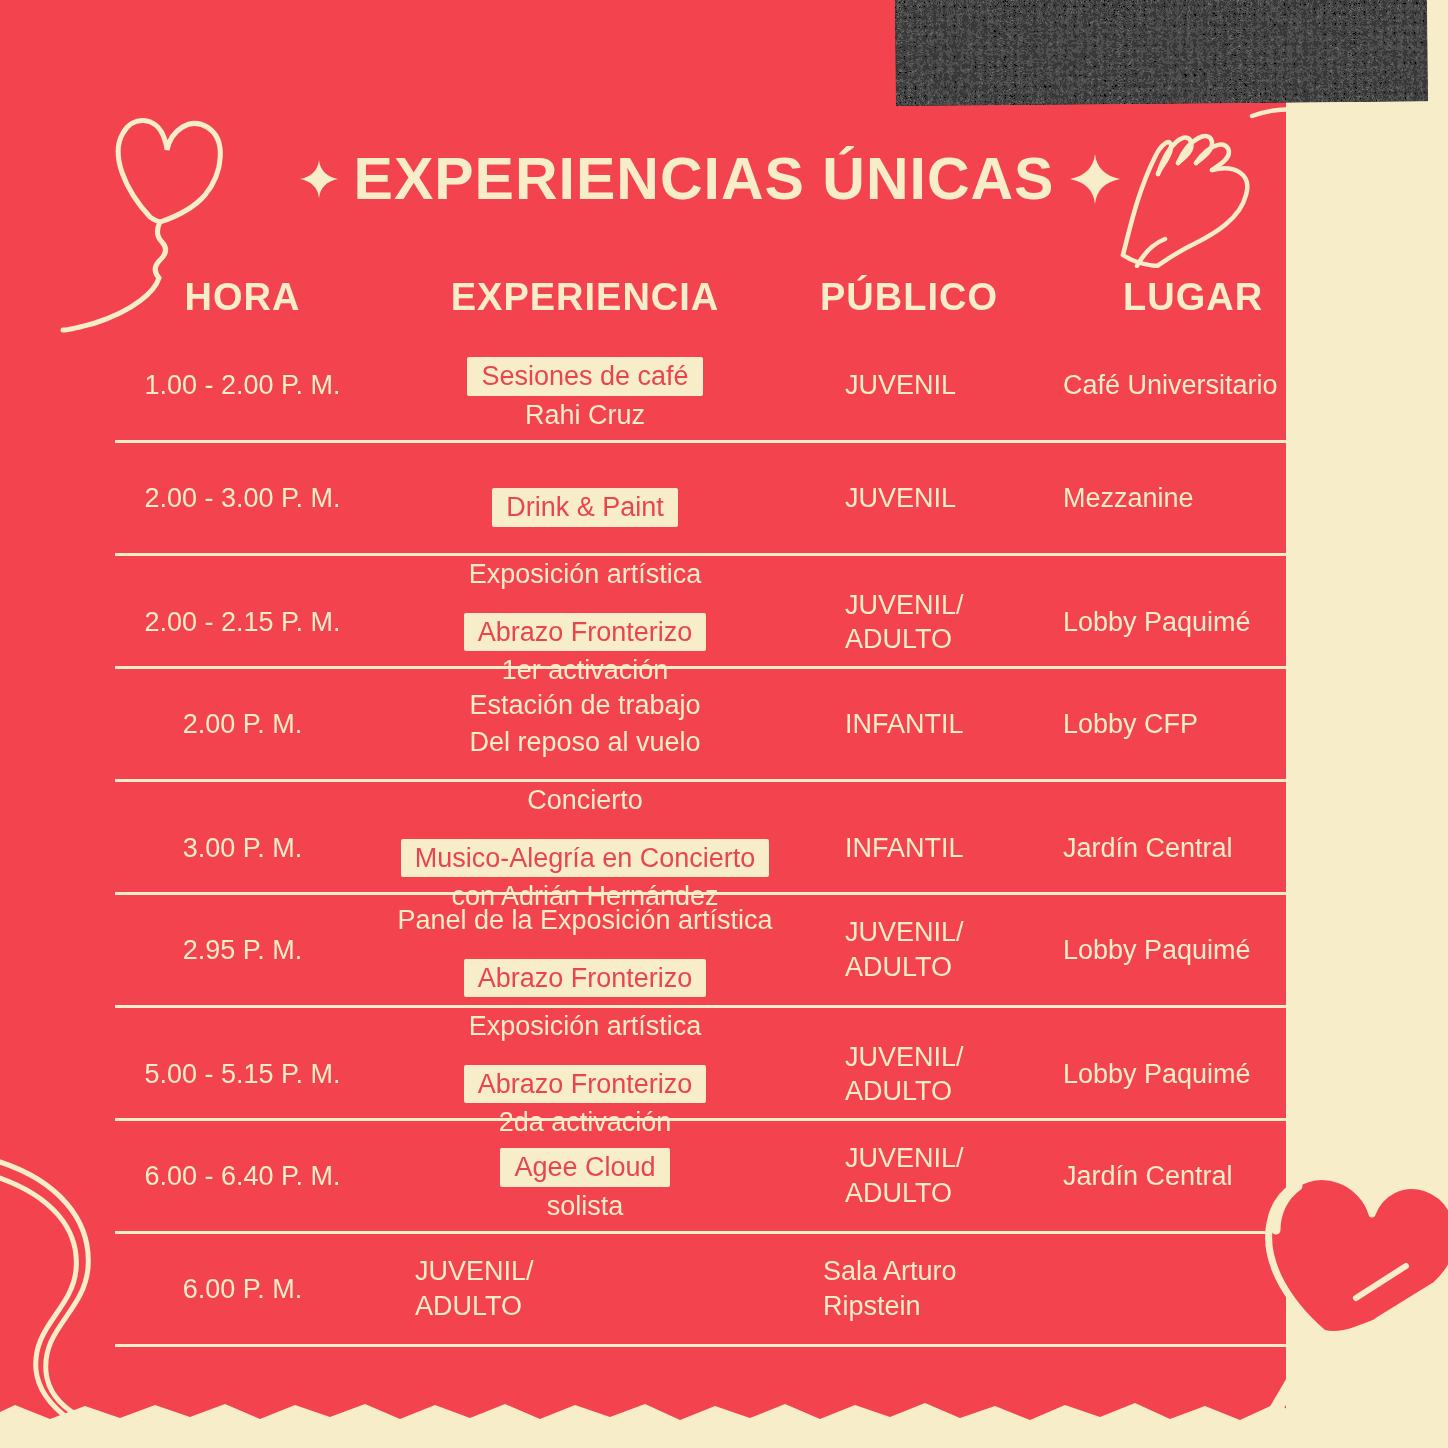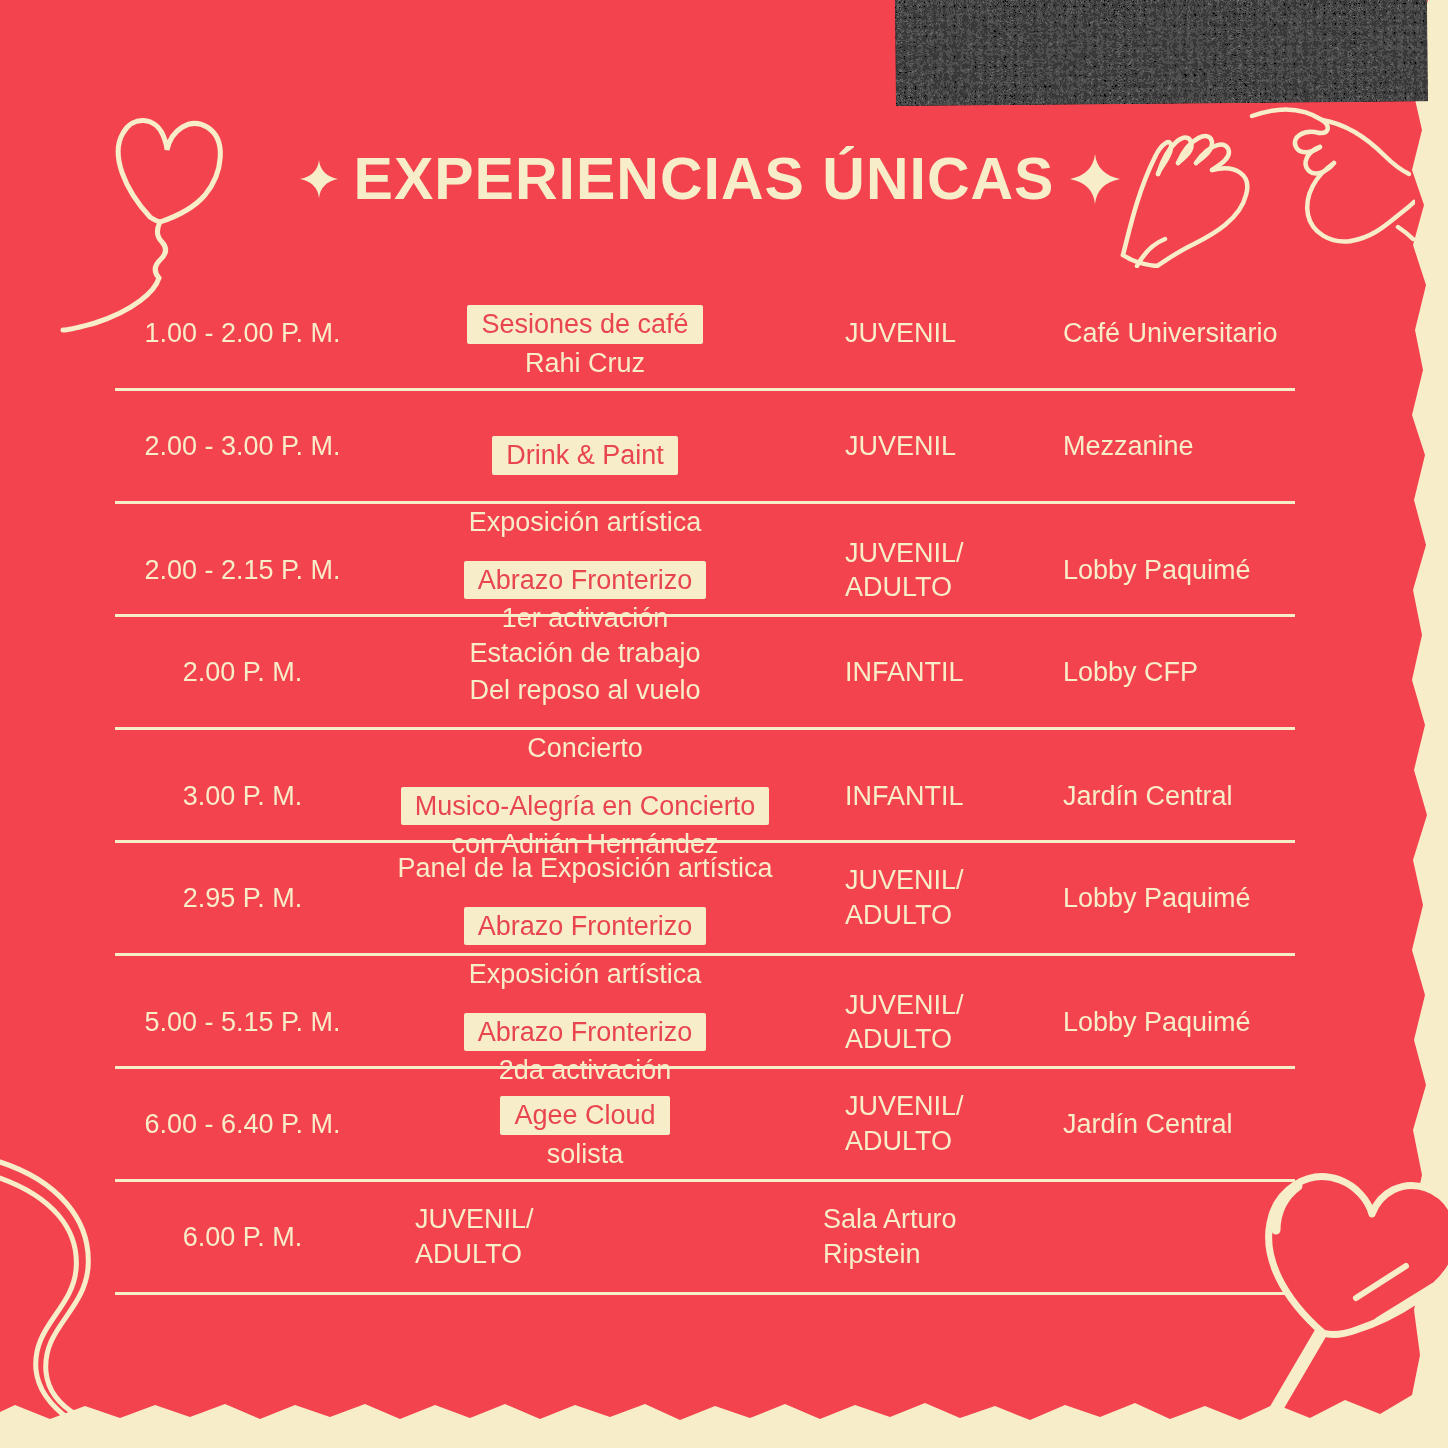--- a/index.html
+++ b/index.html
@@ -2,21 +2,21 @@
 <html><head>
 <meta charset="utf-8">
 <style>
   html,body{margin:0;padding:0;}
   body{
     width:1448px;height:1448px;
     background:#F8EDC9;
     font-family:"Liberation Sans","DejaVu Sans",sans-serif;
     overflow:hidden;
   }
-  .poster{position:relative;width:1448px;height:1448px;background:#F8EDC9;}
+  .poster{position:relative;width:1286px;height:1448px;background:#F8EDC9;}
 
   
   .red-sheet{
     position:absolute;inset:0;background:#F3434E;
     clip-path:polygon(0 0,1428px 0,1420px 28px,1427px 60px,1414px 95px,1422px 130px,1412px 170px,1424px 205px,1413px 245px,1426px 285px,1415px 330px,1423px 370px,1412px 415px,1425px 455px,1414px 500px,1426px 545px,1413px 590px,1422px 635px,1412px 680px,1425px 725px,1414px 770px,1427px 815px,1413px 860px,1423px 905px,1412px 950px,1425px 995px,1414px 1040px,1426px 1085px,1413px 1130px,1422px 1175px,1412px 1220px,1424px 1265px,1414px 1310px,1420px 1355px,1412px 1395px,1380px 1414px,1345px 1400px,1310px 1418px,1275px 1404px,1240px 1420px,1205px 1406px,1170px 1419px,1135px 1403px,1100px 1417px,1065px 1405px,1030px 1420px,995px 1406px,960px 1418px,925px 1403px,890px 1417px,855px 1405px,820px 1419px,785px 1404px,750px 1418px,715px 1406px,680px 1420px,645px 1404px,610px 1417px,575px 1405px,540px 1419px,505px 1404px,470px 1418px,435px 1405px,400px 1419px,365px 1404px,330px 1417px,295px 1405px,260px 1419px,225px 1404px,190px 1417px,155px 1405px,120px 1418px,85px 1406px,50px 1419px,15px 1405px,0 1412px);
   }
 
   .noise{position:absolute;left:895px;top:-2px;width:532px;height:108px;transform:rotate(-0.5deg);transform-origin:top left;}
 
   .title-row{
@@ -101,20 +101,26 @@
     <svg class="sparkle" width="38" height="38" viewBox="0 0 44 44">
       <path d="M22 0 Q24 18 44 22 Q24 26 22 44 Q20 26 0 22 Q20 18 22 0 Z" fill="#F8EDC9"></path>
     </svg>
     <h1 class="title">EXPERIENCIAS ÚNICAS</h1>
     <svg class="sparkle" width="50" height="50" viewBox="0 0 44 44">
       <path d="M22 0 Q24 18 44 22 Q24 26 22 44 Q20 26 0 22 Q20 18 22 0 Z" fill="#F8EDC9"></path>
     </svg>
   </div>
 
   <div class="schedule">
+    <div class="head-row">
+      <div class="head h-hora">HORA</div>
+      <div class="head h-exp">EXPERIENCIA</div>
+      <div class="head h-pub">PÚBLICO</div>
+      <div class="head h-lug">LUGAR</div>
+    </div>
     <div>
         <div class="row">
           <div class="cell c-hora">1.00 - 2.00 P. M.</div>
           <div class="cell c-exp">
             <div class="exp-line hl">Sesiones de café</div>
             <div class="exp-line">Rahi Cruz</div>
           </div>
           <div class="cell c-pub">JUVENIL</div>
           <div class="cell c-lug">Café Universitario</div>
         </div>

